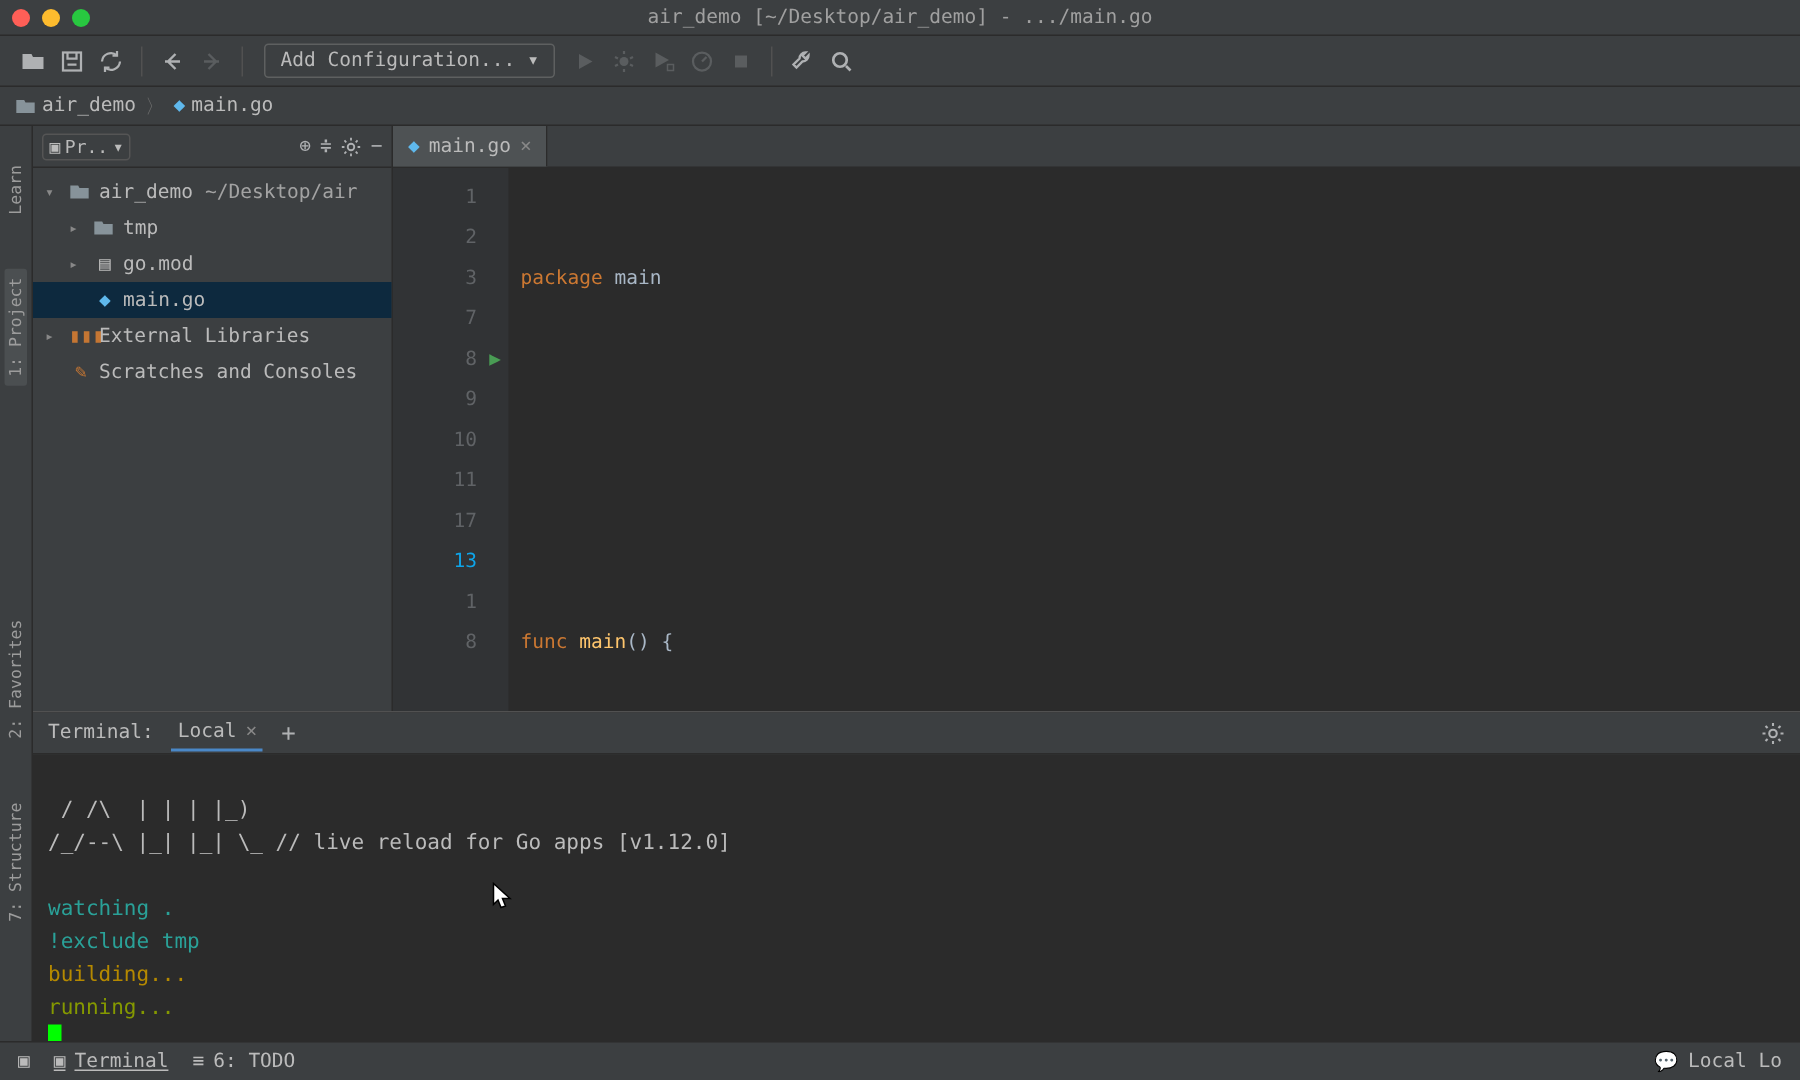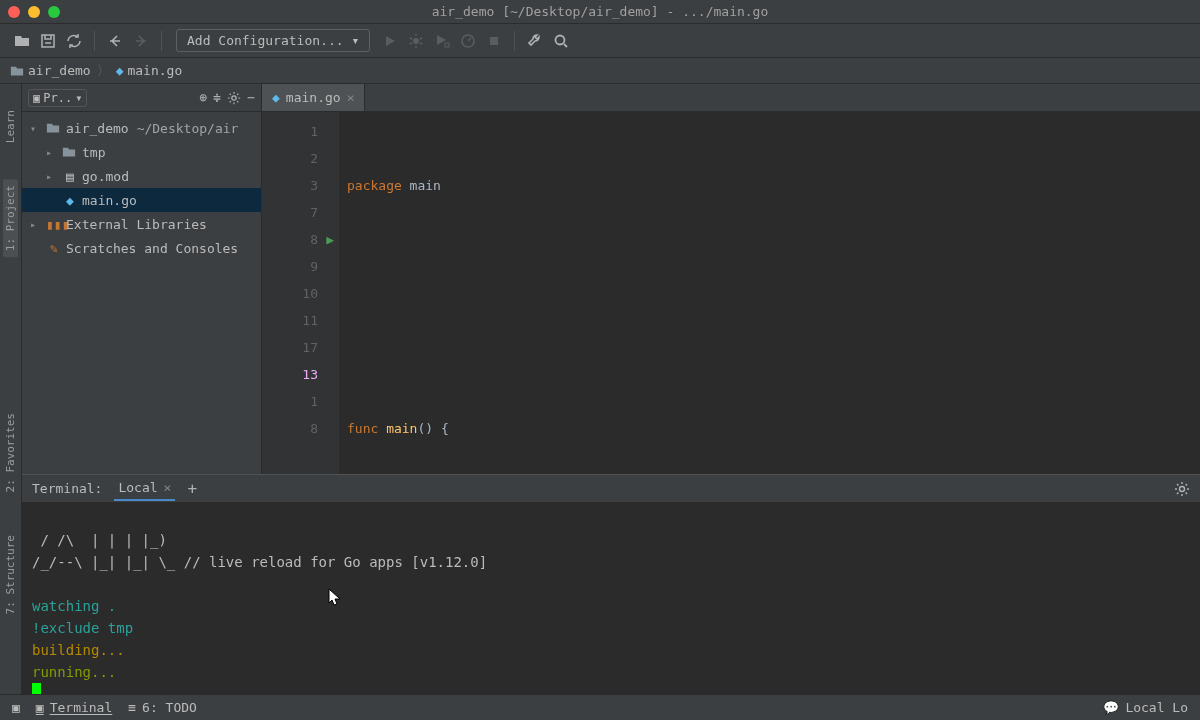--- a/index.html
+++ b/index.html
@@ -159,21 +159,21 @@
   width: 66px;
   background: #313335;
   text-align: right;
   padding: 6px 10px 0 0;
   color: #606366;
 }
 .gutter .ln { height: 27px; line-height: 27px; position: relative; }
 .gutter .run-mark::before {
   content: "▶"; color: #499c54; position: absolute; right: -16px;
 }
-.gutter .ln.cur { color: #f0abfc; }
+.gutter .ln.cur { color: #0ea5e9; }
 .fold-strip {
   width: 11px; background: #313335;
   padding-top: 6px;
 }
 .fold-strip div { height: 27px; }
 .code {
   flex: 1; padding: 6px 0 0 8px;
   font-size: 13px;
   line-height: 27px;
   white-space: pre;

